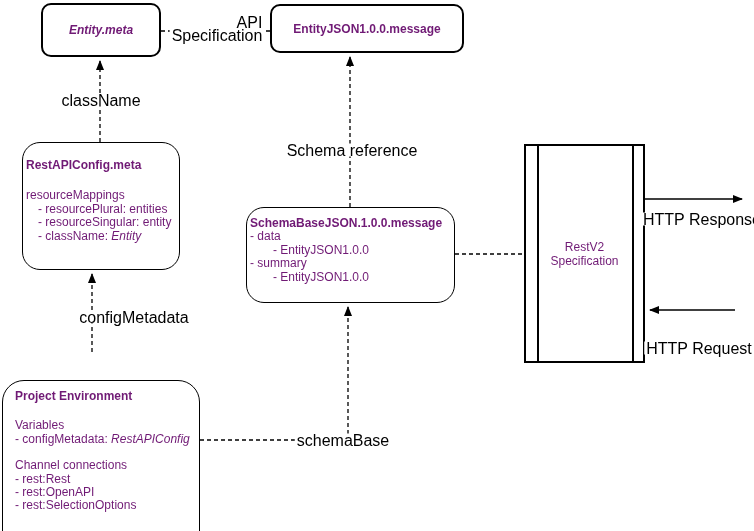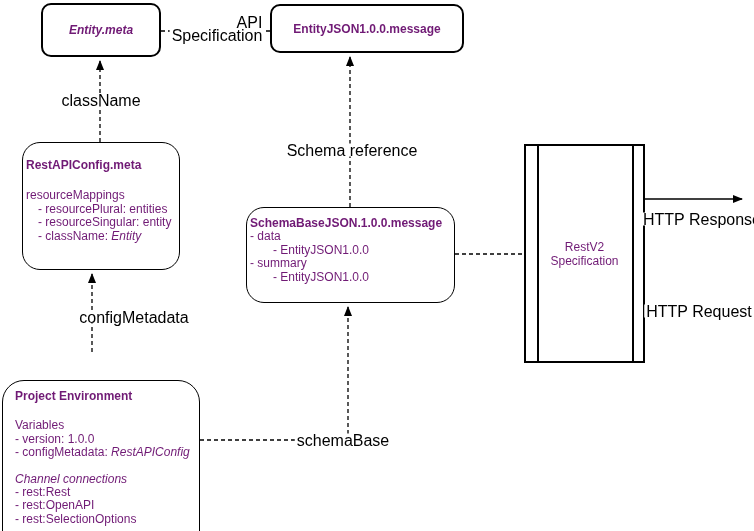--- a/index.html
+++ b/index.html
@@ -36,21 +36,21 @@
   .ind-sm { padding-left:8px;margin-left:15px; }
   .it { font-style:italic; }
 
   .rest-api-config { padding:16px 0 0 3px; }
   .rest-api-config .node-title { margin-bottom:17px; }
 
   .schema-base { padding:9px 0 0 3px; }
 
   .project-env { border-radius:22px; padding:9px 0 0 12px;margin-top:28px; }
   .project-env .node-title { margin-bottom:16px; }
-  .project-env .sect { margin-top:13px;font-style:italic; }
+  .project-env .sect { margin-top:13px; }
 
   .restv2 {
     border-width:2px; border-radius:0;
     display:flex; align-items:center; justify-content:center;
     text-align:center; line-height:14px;
   }
   .rv-line { position:absolute; top:0; bottom:0; width:2px; background:#000000; }
   .rv-line.left { left:11px; }
   .rv-line.right { right:9px; }
 
@@ -116,32 +116,31 @@
     <div class="rv-line right"></div>
     <div>
       <div>RestV2</div>
       <div>Specification</div>
     </div>
   </div>
 
   <div class="node contentbox project-env" style="left:2px; top:352px; width:198px; height:176px;">
     <div class="line node-title">Project Environment</div>
     <div class="line">Variables</div>
-    <div class="line">- version: 1.0.0</div>
     <div class="line"><span>- configMetadata: </span><span class="it">RestAPIConfig</span></div>
     <div class="line sect">Channel connections</div>
     <div class="line">- rest:Rest</div>
     <div class="line">- rest:OpenAPI</div>
     <div class="line">- rest:SelectionOptions</div>
   </div>
 
   <div class="edge-label" style="left:217px; top:29px;">
     <div>API</div>
     <div>Specification</div>
   </div>
   <div class="edge-label" style="left:101px; top:100px;">className</div>
   <div class="edge-label" style="left:352px; top:130px;margin-top:20px;">Schema reference</div>
   <div class="edge-label" style="left:93px; top:317px;margin-left:41px;">configMetadata</div>
   <div class="edge-label" style="left:343px; top:440px;">schemaBase</div>
   <div class="edge-label" style="left:702px; top:219px;">HTTP Response</div>
-  <div class="edge-label" style="left:699px; top:311px;">HTTP Request</div>
+  <div class="edge-label" style="left:699px; top:348px;">HTTP Request</div>
 
 </div>
 
 </body></html>

